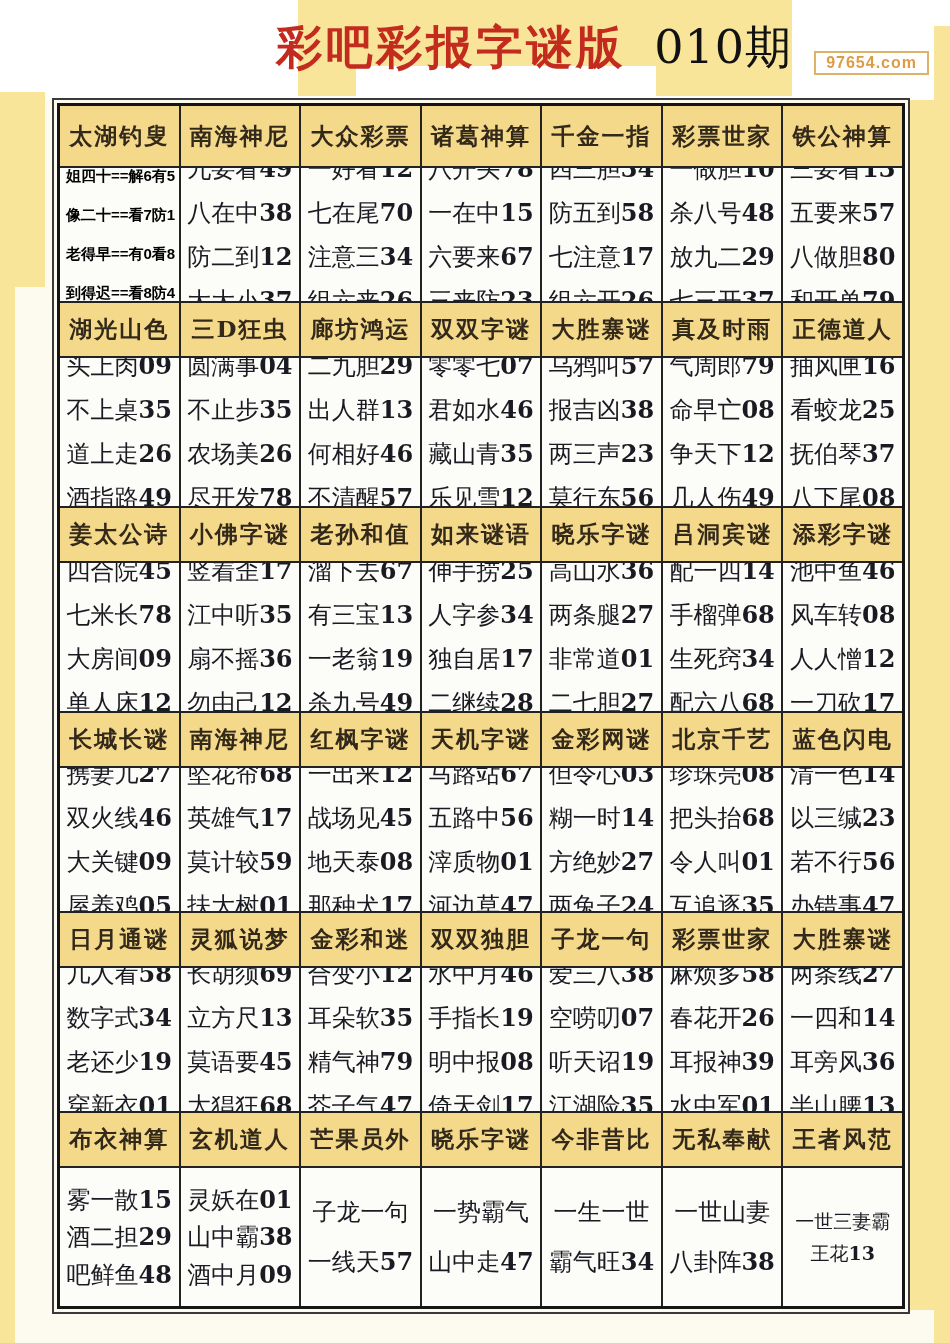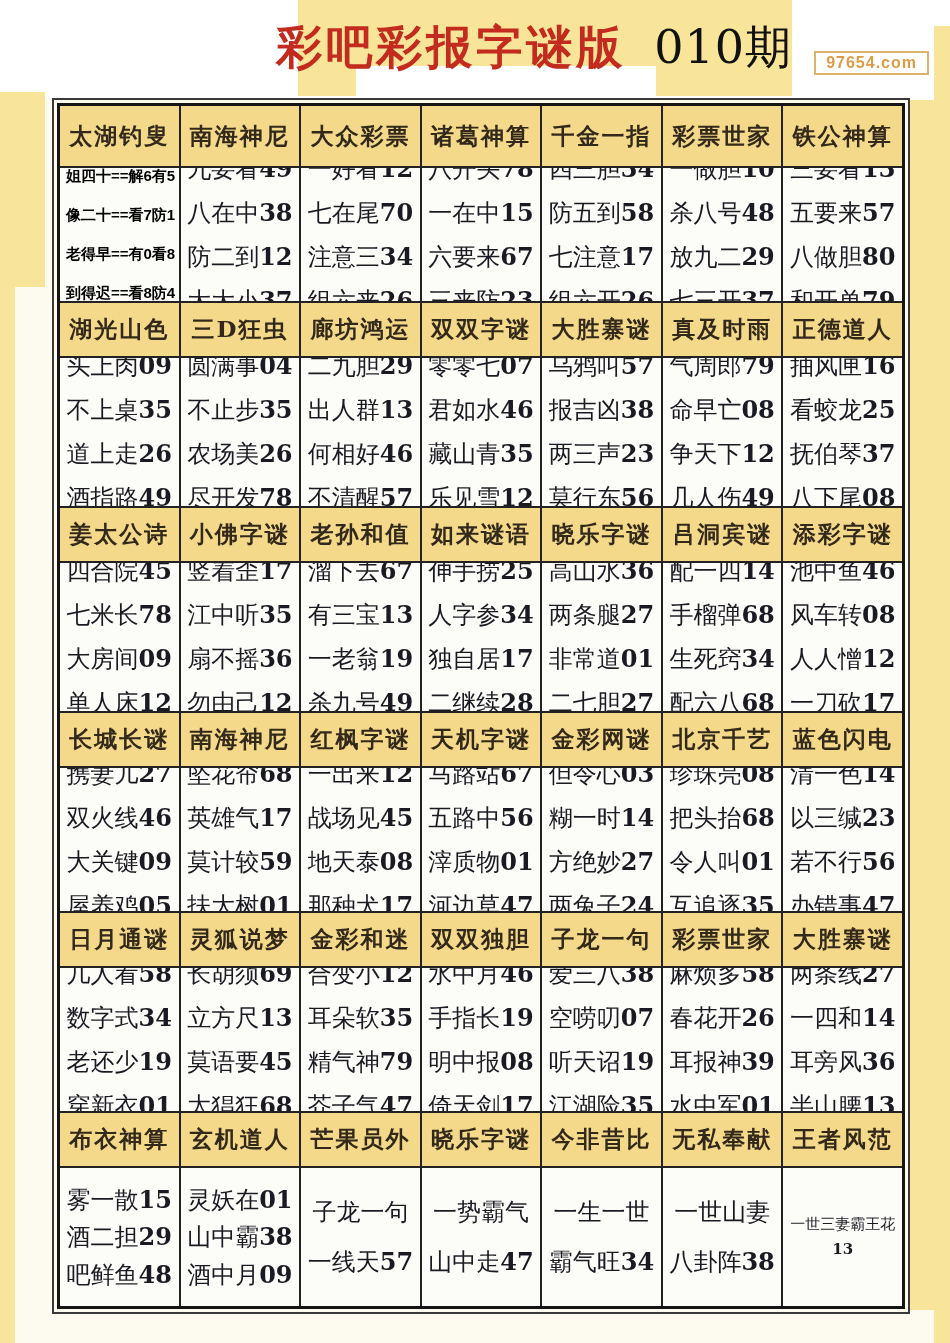--- a/index.html
+++ b/index.html
@@ -57,21 +57,21 @@
     gap:12px;font-size:24px;color:var(--ink);overflow:hidden;
   }
   .ccell .line{white-space:nowrap;}
   .ccell .line .n{font-weight:bold;}
   .ccell.annot{
     align-items:flex-start;padding:4px 2px 4px 6px;gap:20px;box-sizing:border-box;
     font-family:"Liberation Sans", sans-serif;font-size:15px;font-weight:bold;color:#000;
   }
   .ccell.last-section{justify-content:space-evenly;gap:0;padding:10px 0;box-sizing:border-box;}
   .ccell .line.wrap-line{
-    white-space:normal;text-align:center;font-size:15px;line-height:1.7;padding:0 6px;
+    white-space:normal;text-align:center;font-size:19px;line-height:1.7;padding:0 6px;
   }
 </style>
 </head>
 <body>
 
 <div class="top-band"></div>
 <div class="strip-left"></div>
 <div class="strip-left-wide"></div>
 <div class="strip-right"></div>
 <div class="side-right"></div>

